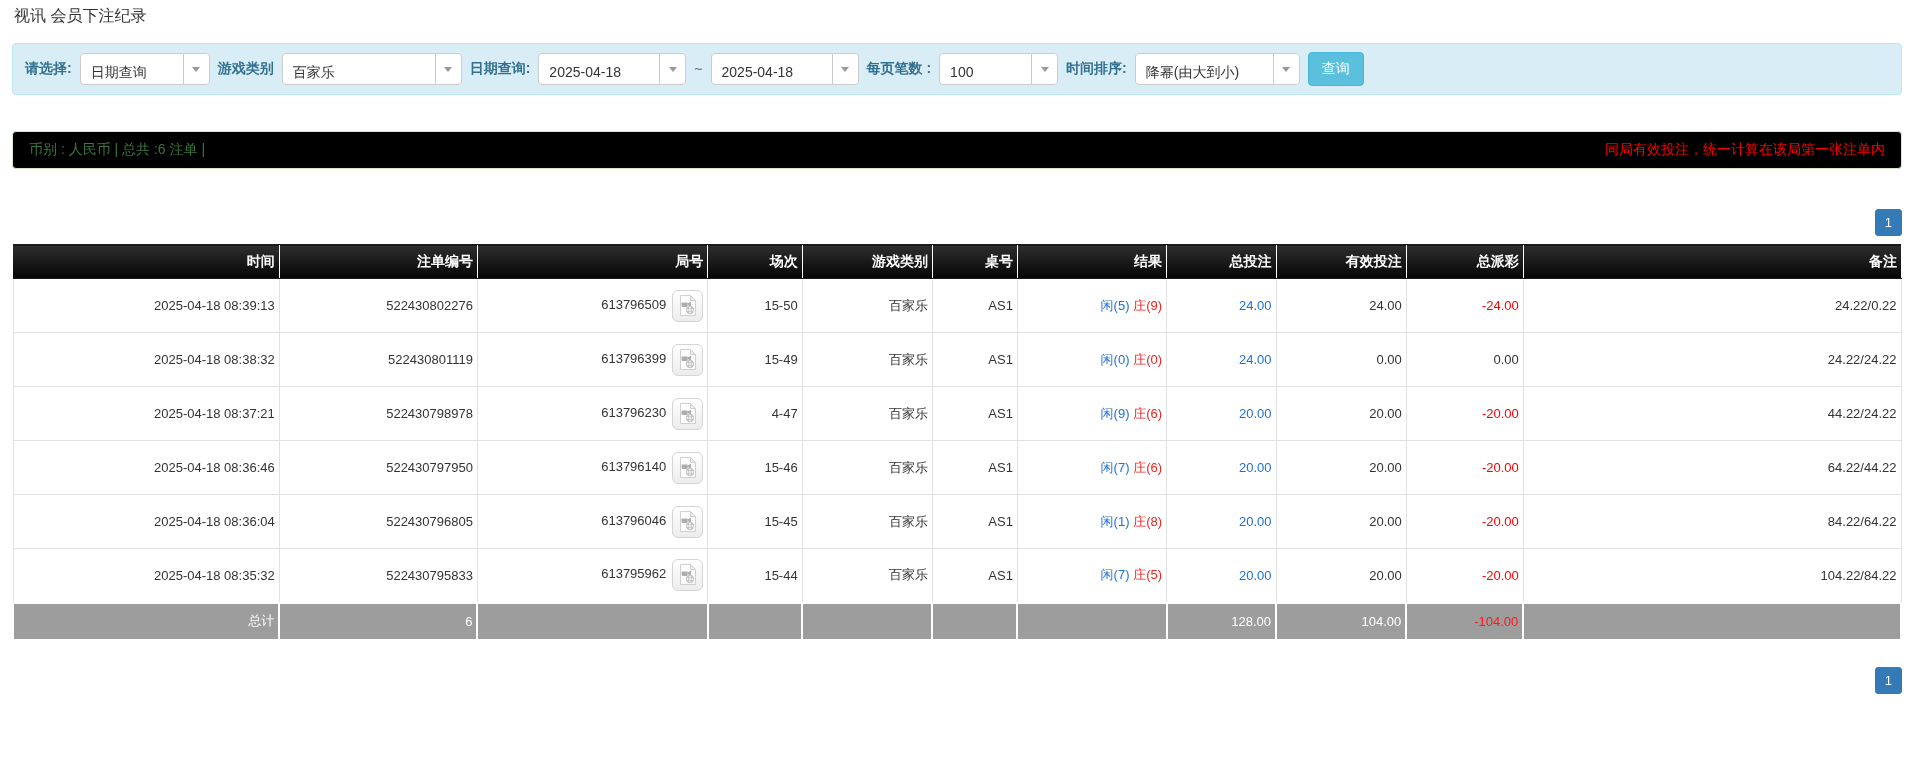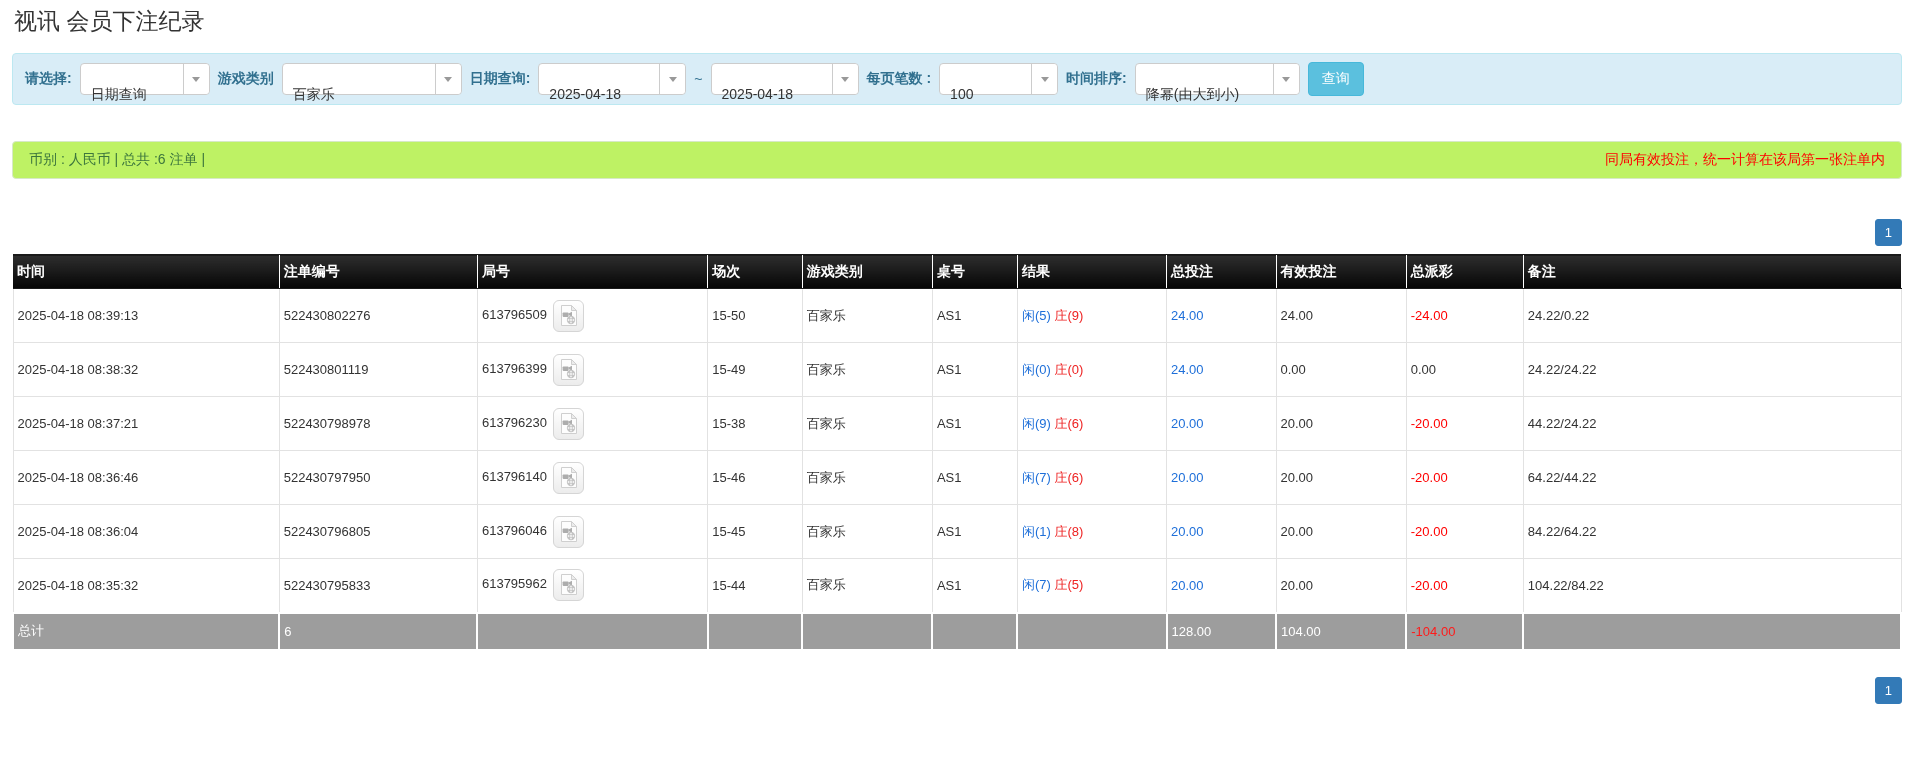--- a/index.html
+++ b/index.html
@@ -3,70 +3,70 @@
 <meta charset="utf-8">
 <style>
   * { box-sizing: border-box; }
   html,body { margin:0; padding:0; background:#fff; }
   body {
     width:1914px; height:776px;
     font-family:"Liberation Sans","DejaVu Sans",sans-serif;
     color:#333; overflow:hidden;
   }
   .page-title {
-    margin:6px 0 0 14px; font-size:23px; font-weight:400; color:#333;
+    margin:6px 0 0 14px; font-size:16px; font-weight:400; color:#333;
   }
   
   .filter-bar {
     margin:16px 12px 0; padding:10px 12px;
     background:#d9edf7; border:1px solid #bce8f1; border-radius:4px;
     display:flex; align-items:center; gap:8px; height:52px;
   }
   .f-label { font-size:14px; font-weight:bold; color:#31708f; white-space:nowrap; }
   .tilde { font-size:14px; color:#31708f; }
   .select {
     display:inline-flex; align-items:stretch; background:#fff;
     border:1px solid #ccc; border-radius:4px; height:32px;
     font-size:14px; color:#333; cursor:pointer;
   }
-  .select .val { padding:22px 10px; white-space:nowrap; flex:1; text-align:left; }
+  .select .val { padding:10px 10px; white-space:nowrap; flex:1; text-align:left; }
   .select .caret-box {
     width:26px; border-left:1px solid #ccc; display:flex;
     align-items:center; justify-content:center;
     background:#fff; border-radius:0 4px 4px 0;
   }
   .caret {
     width:0; height:0; border-left:4px solid transparent;
     border-right:4px solid transparent; border-top:5px solid #999;
   }
   .w130{width:130px}.w180{width:180px}.w148{width:148px}.w105{width:119px}.w165{width:165px}
   .search-btn {
     background:#5bc0de; border:1px solid #46b8da; color:#fff;
     font-size:14px; padding:7px 13px; border-radius:4px; cursor:pointer; white-space:nowrap;
   }
   
   .summary-bar {
     margin:36px 12px 0; padding:9px 16px;
-    background:#bef264; border:1px solid #d6e9c6; border-radius:4px;
+    background:#000000; border:1px solid #d6e9c6; border-radius:4px;
     display:flex; justify-content:space-between; align-items:center; height:38px;
   }
   .summary-left { font-size:14px; color:#3c763d; }
   .summary-right { font-size:14px; color:#ff0000; }
   
   .pager { text-align:right; margin:40px 12px 8px; }
   .pager.bottom { margin:26px 12px 0; }
   .page-btn {
     display:inline-block; min-width:24px; padding:5px 9px;
     background:#337ab7; border:1px solid #337ab7; border-radius:3px;
     color:#fff; font-size:13px; text-align:center; cursor:pointer;
   }
   
   table.records {
     width:1890px; margin:0 12px; border-collapse:collapse; table-layout:fixed;
-    font-size:13px; text-align:left;
+    font-size:13px; text-align:right;
   }
   thead th {
     background:linear-gradient(#2e2e2e,#050505); color:#fff;
     font-size:14px; font-weight:bold; height:34px; padding:0 4px;
     border-top:1px solid #1a1a1a; border-bottom:1px solid #1a1a1a;
   }
   thead th + th { border-left:1px solid #fff; }
   tbody.data td {
     background:#fff; border:1px solid #e2e2e2; height:54px;
     padding:2px 4px; color:#333;
@@ -251,21 +251,21 @@
                 <rect x="3.6" y="7.5" width="6" height="4.4" rx="0.8" fill="#adadad"></rect>
                 <path d="M9.6 8.6 l3.4 -1.8 v5 l-3.4 -1.8 z" fill="#adadad"></path>
                 <circle cx="12" cy="15" r="4.2" fill="#c4c4c4"></circle>
                 <circle cx="12" cy="15" r="1.1" fill="#f4f4f4"></circle>
                 <circle cx="12" cy="12.6" r="0.9" fill="#f4f4f4"></circle>
                 <circle cx="12" cy="17.4" r="0.9" fill="#f4f4f4"></circle>
                 <circle cx="9.6" cy="15" r="0.9" fill="#f4f4f4"></circle>
                 <circle cx="14.4" cy="15" r="0.9" fill="#f4f4f4"></circle>
               </svg></span></button>
     </td>
-    <td>15-38</td>
+    <td>4-47</td>
     <td>百家乐</td>
     <td>AS1</td>
     <td>
       <span class="player">闲(9)</span>
       <span class="banker">庄(6)</span>
     </td>
     <td><a class="bet-link">20.00</a></td>
     <td>20.00</td>
     <td class="neg">-20.00</td>
     <td>44.22/24.22</td>

